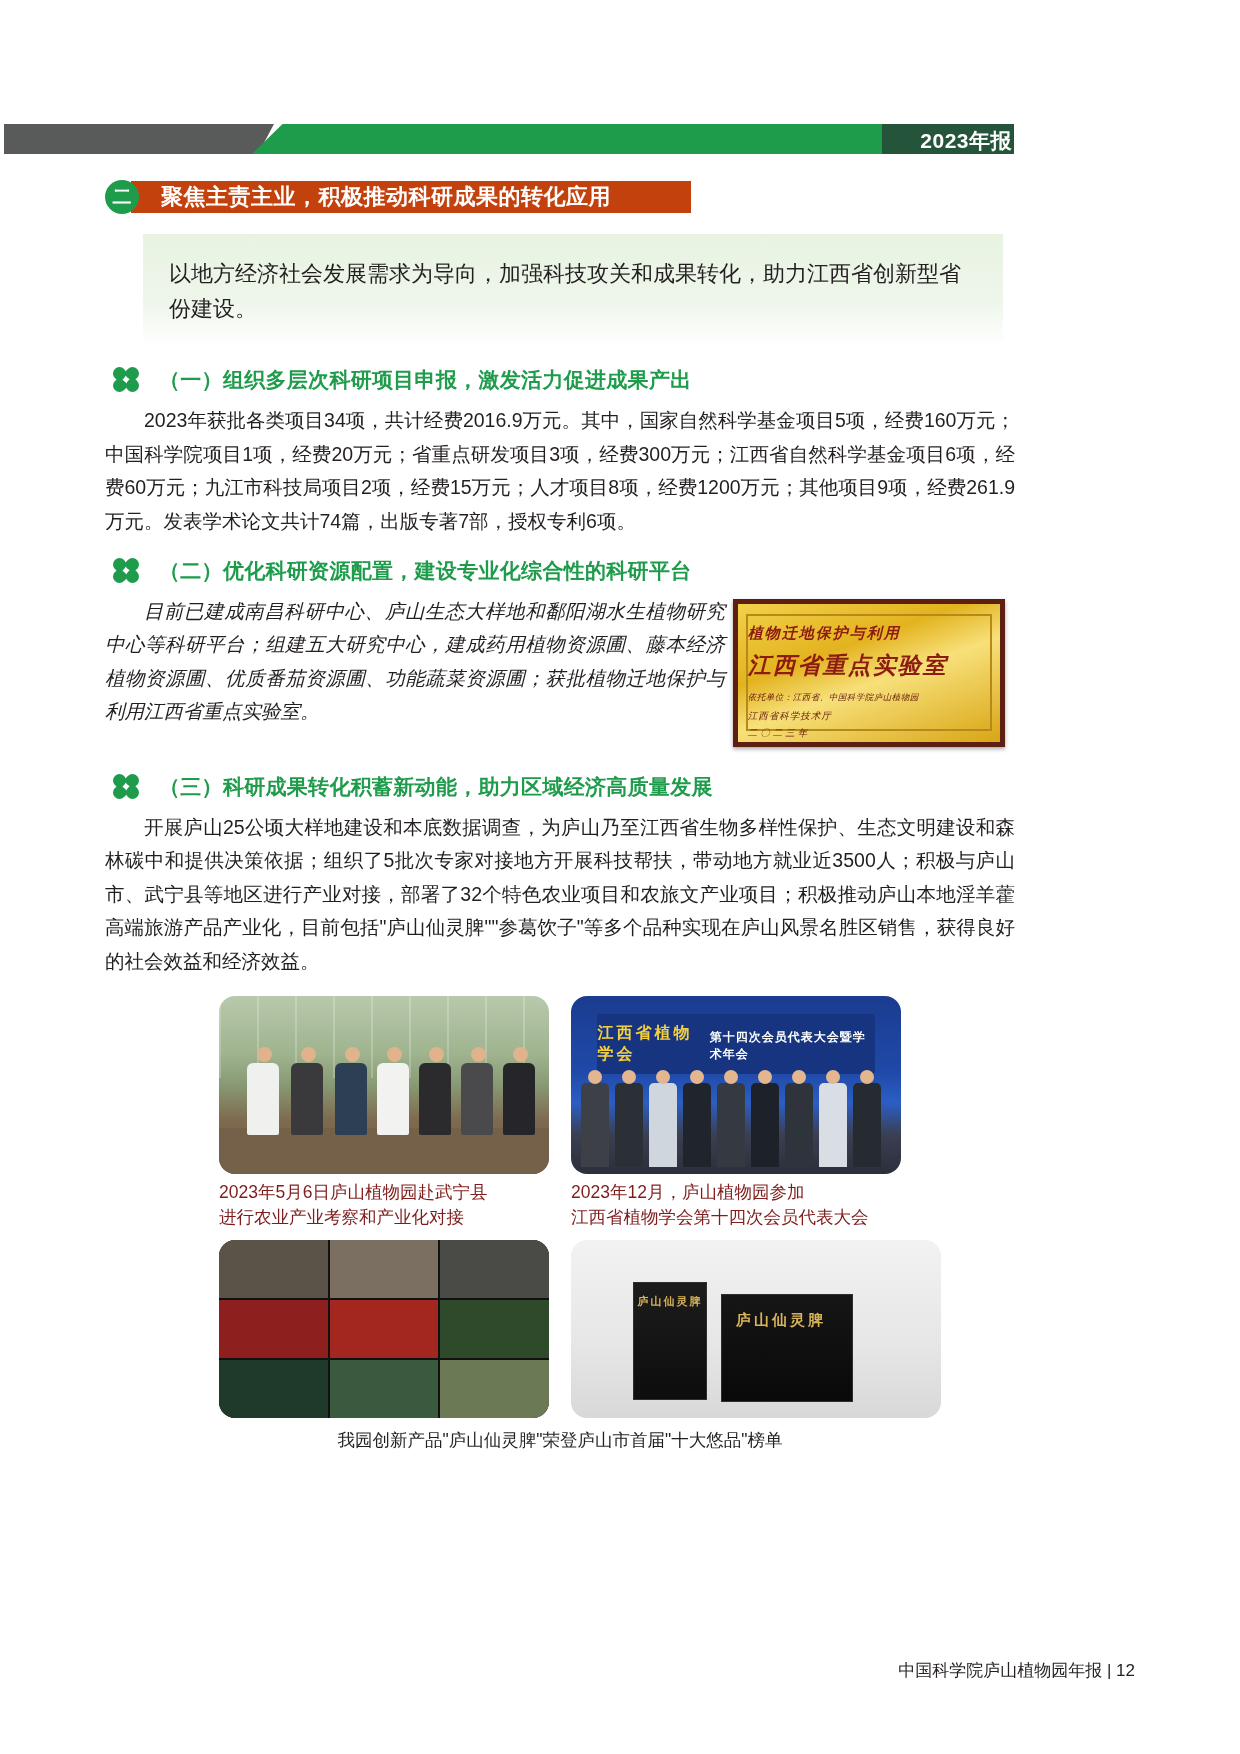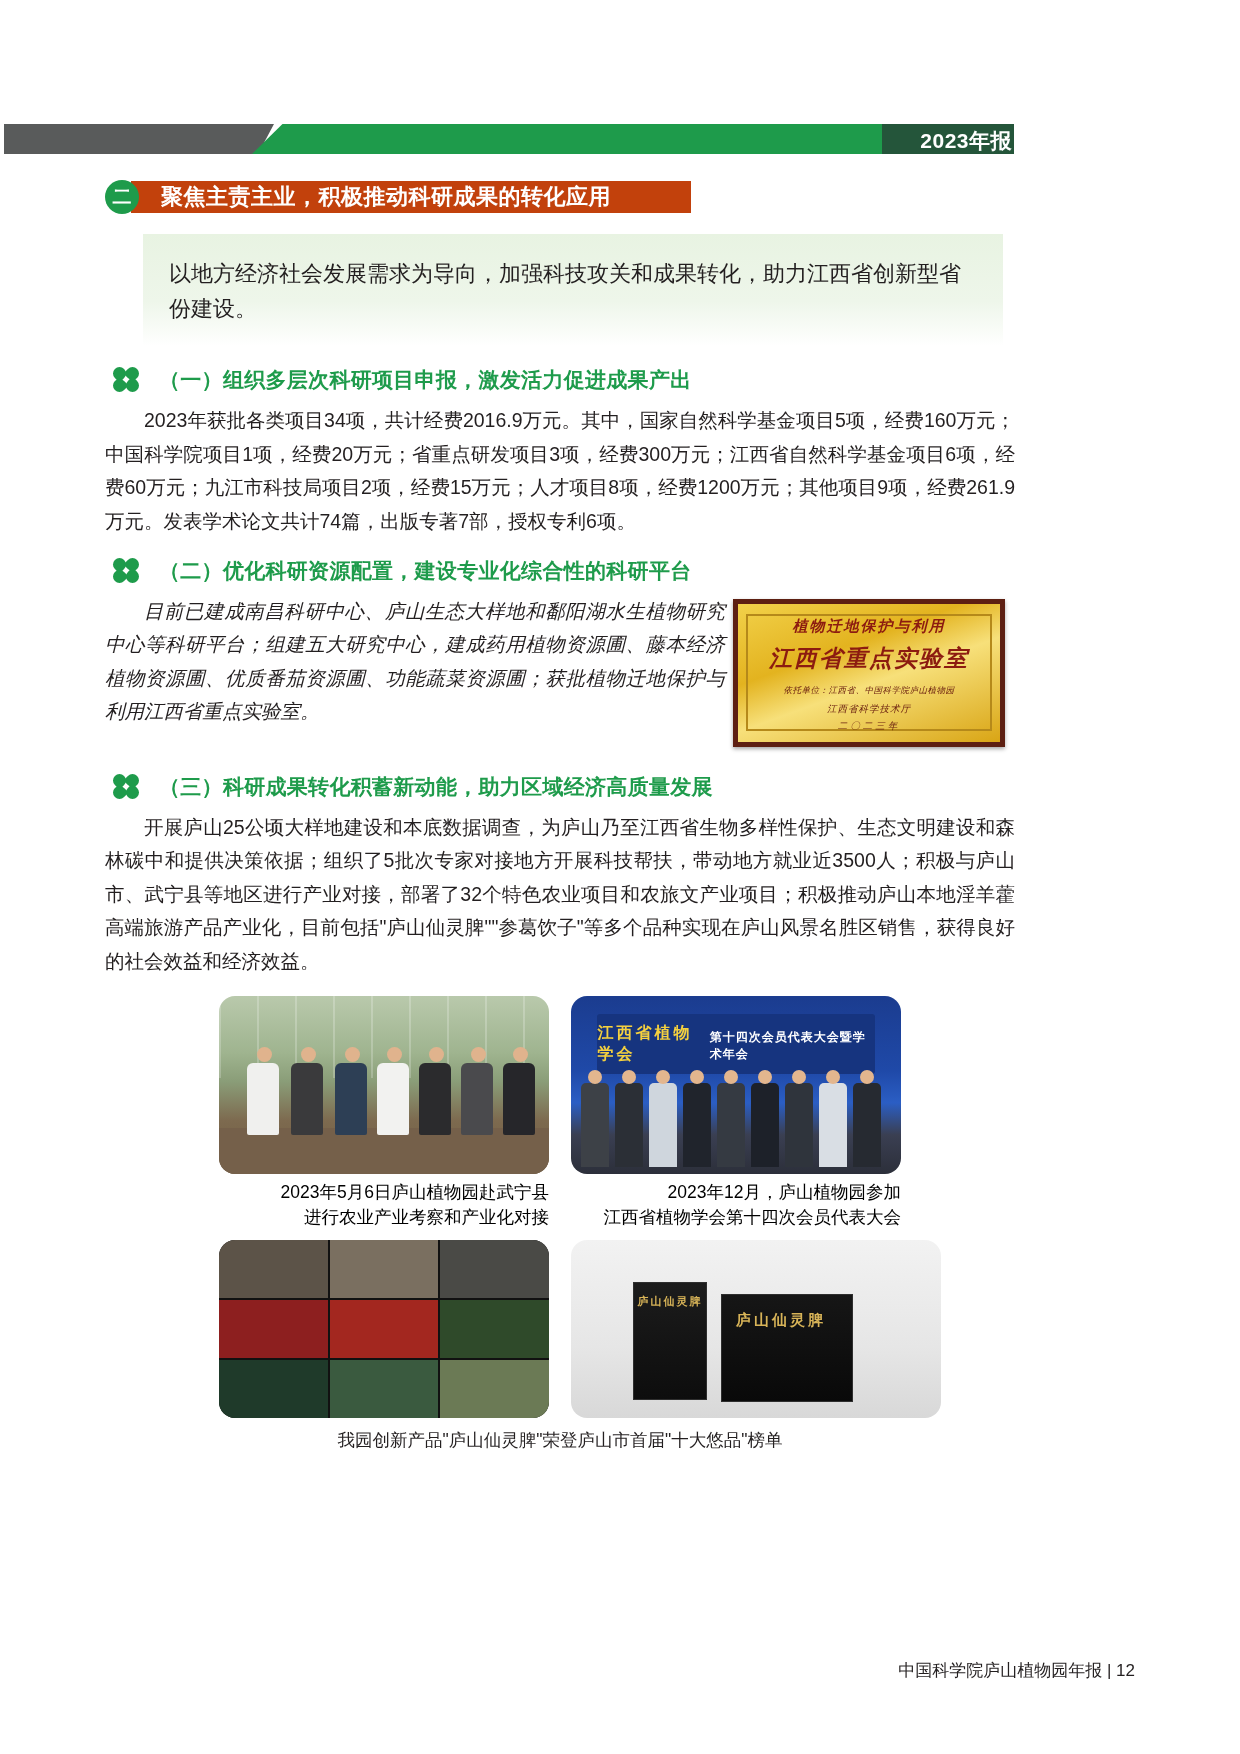--- a/index.html
+++ b/index.html
@@ -131,22 +131,22 @@
     box-sizing:border-box;
     box-shadow:0 2px 4px rgba(0,0,0,0.35);
     display:flex; flex-direction:column; align-items:center;
     justify-content:flex-start;
     padding-top:10px;
   }
   .plaque-inner {
     width:94%; height:92%;
     border:2px solid #b5891a;
     box-sizing:border-box;
-    display:flex; flex-direction:column; align-items:center;
-    padding-top:1px;
+    display:flex; flex-direction:column; 
+    padding-top:8px;
   }
   .plaque-l1 { font-size:15px; font-weight:bold; color:#8c1b10; letter-spacing:2px; }
   .plaque-l2 { font-size:23px; font-weight:bold; color:#8c1b10; letter-spacing:2px; margin-top:7px; }
   .plaque-l3 { font-size:8.5px; color:#6b2010; margin-top:11px; letter-spacing:0.5px; }
   .plaque-l4 { font-size:9.5px; color:#6b2010; margin-top:6px; letter-spacing:1px; }
   .plaque-l5 { font-size:9.5px; color:#6b2010; margin-top:4px; letter-spacing:3px; }
 
   
   .photos {
     margin-top:18px;
@@ -160,25 +160,25 @@
     justify-content:center;
   }
   .photo-cell { width:330px; }
   .photo {
     width:330px; height:178px;
     border-radius:16px;
     overflow:hidden;
     position:relative;
   }
   .caption {
-    text-align:right;
+    text-align:left;
     font-size:17.5px;
     line-height:1.42;
     margin-top:6px;
-    color:#000000;
+    color:#7f1d1d;
   }
   .caption-wide {
     text-align:center;
     font-size:17.5px;
     margin-top:10px;
     color:#231f20;
   }
 
   
   .ph1 { background:linear-gradient(180deg,#b9c9ac 0%, #9fb48f 32%, #8a9d78 48%, #7d6a4f 70%, #6d5a41 100%); }

